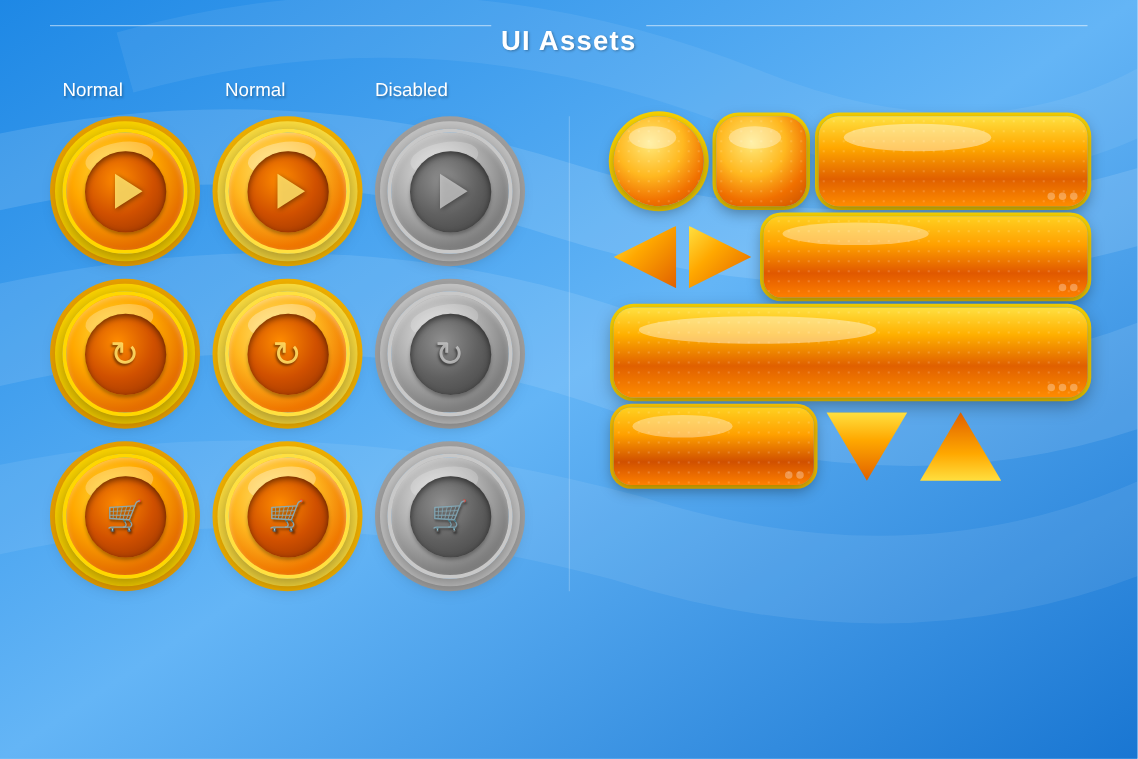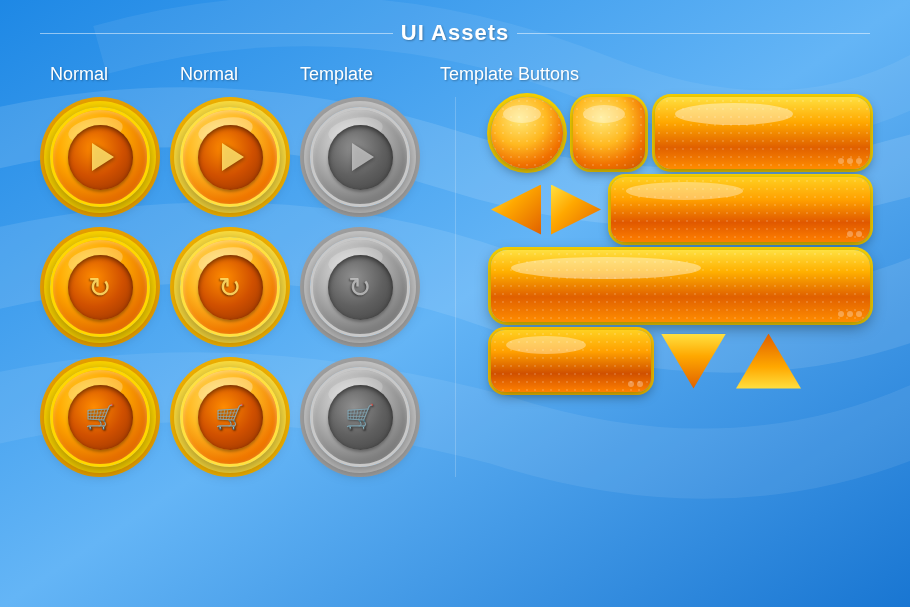--- a/index.html
+++ b/index.html
@@ -25,21 +25,21 @@
 
     .content {
       position: relative;
       z-index: 1;
       padding: 20px 40px;
     }
 
     
     .title-row {
       display: flex;
-      align-items: center;
+      align-items: flex-start;
       justify-content: center;
       gap: 8px;
       margin-bottom: 18px;
     }
     .title-line {
       flex: 1;
       height: 1px;
       background: rgba(255,255,255,0.5);
     }
     .title-text {
@@ -52,21 +52,21 @@
 
     
     .section-headers {
       display: flex;
       gap: 0px;
       margin-bottom: 12px;
       padding-left: 10px;
     }
     .section-header {
       color: white;
-      font-size: 18px;
+      font-size: 15px;
       font-weight: 500;
       text-shadow: 1px 1px 2px rgba(0,0,0,0.3);
     }
     .section-header.normal { width: 130px; }
     .section-header.hover { width: 120px; }
     .section-header.disabled { width: 140px; }
     .section-header.template { flex: 1; }
 
     
     .main-layout {
@@ -457,22 +457,21 @@
 
   <div class="title-row">
     <div class="title-line"></div>
     <span class="title-text">UI Assets</span>
     <div class="title-line"></div>
   </div>
 
   <div class="section-headers">
     <div class="section-header normal">Normal</div>
     <div class="section-header hover">Normal</div>
-    <div class="section-header disabled">Template</div>
-    <div class="section-header template">Template Buttons</div>
+    <div class="section-header disabled">Disabled</div>
   </div>
 
   <div class="main-layout">
 
     <div class="left-grid">
 
       <div class="cell">
         <div class="btn-circle gold">
           <div class="btn-inner orange">
             <div class="icon-play"></div>

